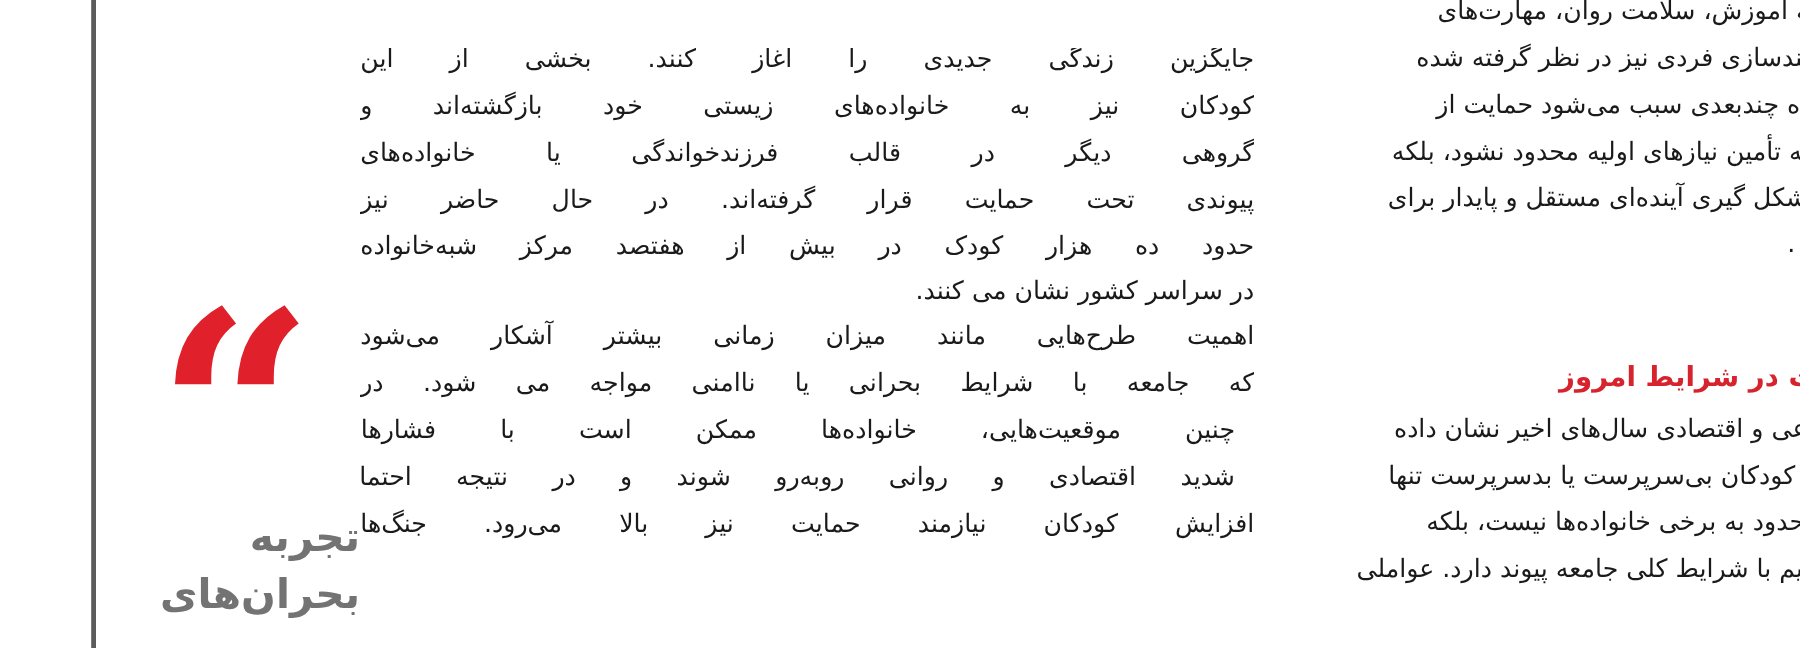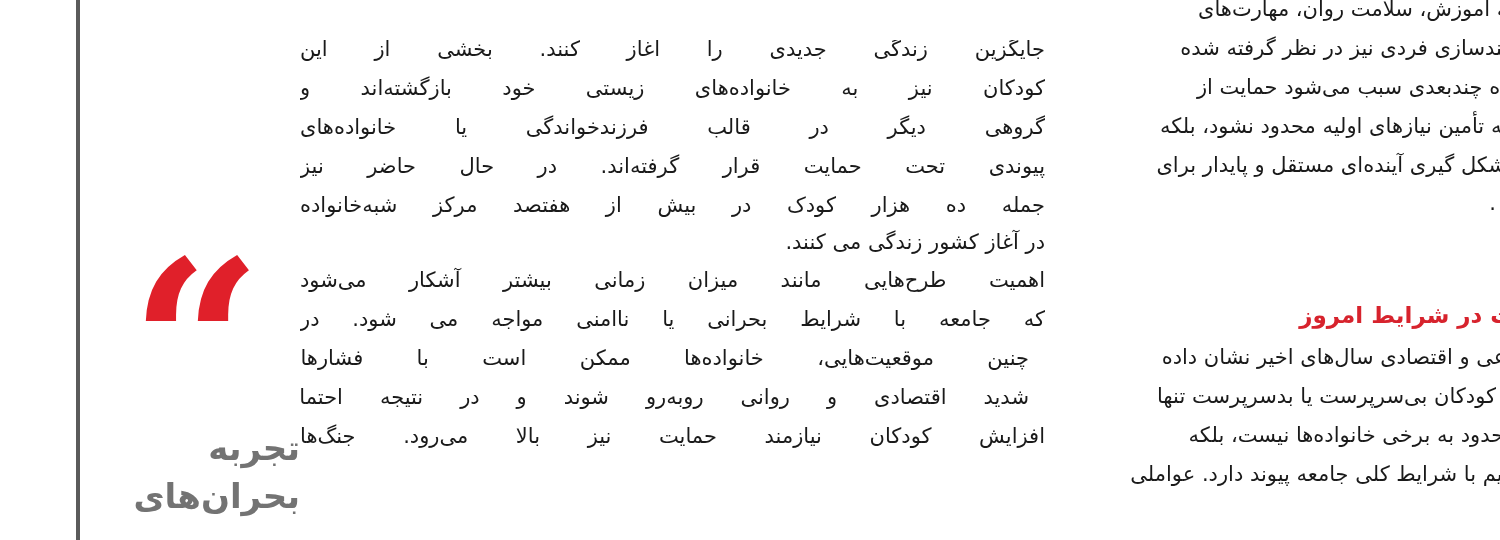--- a/index.html
+++ b/index.html
@@ -47,22 +47,22 @@
   <div class="quote-mark">“</div>
   <div class="pull-text" style="top:198px">تجربه</div>
   <div class="pull-text" style="top:246px">بحران‌های</div>
 </div>
 
 <div id="col-mid" class="col" style="left:300px; width:745px;">
   <div class="line just" style="top:-6px;  right:0; width:745px;">جایگزین زندگی جدیدی را آغاز کنند. بخشی از این</div>
   <div class="line just" style="top:33px;  right:0; width:745px;">کودکان نیز به خانواده‌های زیستی خود بازگشته‌اند و</div>
   <div class="line just" style="top:72px;  right:0; width:745px;">گروهی دیگر در قالب فرزندخواندگی یا خانواده‌های</div>
   <div class="line just" style="top:111px; right:0; width:745px;">پیوندی تحت حمایت قرار گرفته‌اند. در حال حاضر نیز</div>
-  <div class="line just" style="top:150px; right:0; width:745px;">جمله ده هزار کودک در بیش از هفتصد مرکز شبه‌خانواده</div>
-  <div class="line" style="top:187px; right:0;">در آغاز کشور زندگی می کنند.</div>
+  <div class="line just" style="top:150px; right:0; width:745px;">حدود ده هزار کودک در بیش از هفتصد مرکز شبه‌خانواده</div>
+  <div class="line" style="top:187px; right:0;">در سراسر کشور نشان می کنند.</div>
   <div class="line just" style="top:225px; right:0; width:745px;">اهمیت طرح‌هایی مانند میزان زمانی بیشتر آشکار می‌شود</div>
   <div class="line just" style="top:264px; right:0; width:745px;">که جامعه با شرایط بحرانی یا ناامنی مواجه می شود. در</div>
   <div class="line just" style="top:303px; right:16px; width:745px;">چنین موقعیت‌هایی، خانواده‌ها ممکن است با فشارهای</div>
   <div class="line just" style="top:342px; right:16px; width:745px;">شدید اقتصادی و روانی روبه‌رو شوند و در نتیجه احتمال</div>
   <div class="line just" style="top:381px; right:0; width:745px;">افزایش کودکان نیازمند حمایت نیز بالا می‌رود. جنگ‌ها</div>
 </div>
 
 <div id="col-right" class="col">
   <div class="line" style="top:-6px;  right:-40px;">جمله آموزش، سلامت روان، مهارت‌های</div>
   <div class="line" style="top:33px;  right:-38px;">مانمندسازی فردی نیز در نظر گرفته شده</div>

